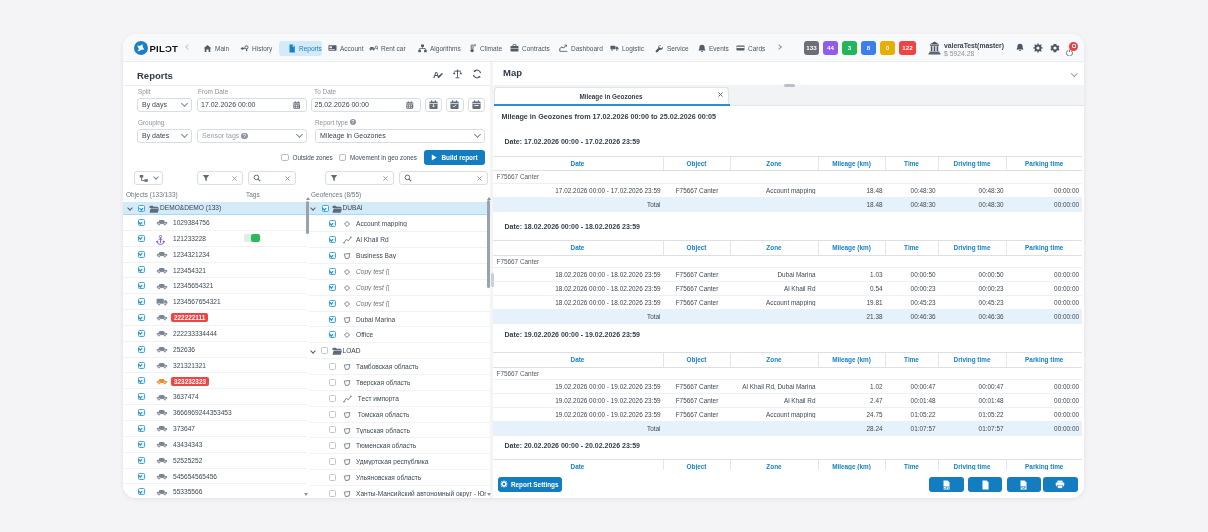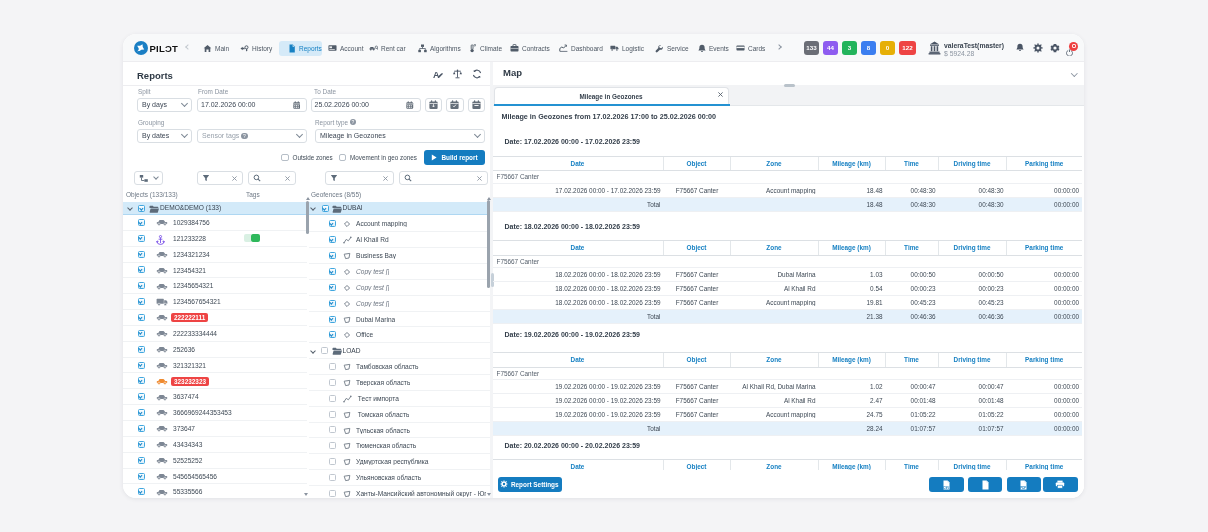--- a/index.html
+++ b/index.html
@@ -799,21 +799,21 @@
 <div class="abs" style="left:661px;top:50px;width:11px;height:3px;background:#b9c2ca;border-radius:2px;"></div>
 <div class="tab">
       <span>Mileage in Geozones</span>
     </div>
 <div class="abs" style="left:594px;top:57px;">
       <svg style="" width="7" height="7" viewBox="0 0 7 7">
         <path d="M1.4 1.4 L5.6 5.6 M5.6 1.4 L1.4 5.6" stroke="#55606c" stroke-width="0.9"></path>
       </svg>
     </div>
 <div class="tabline"></div>
-<div class="abs" style="left:378.5px;top:77.5px;font-size:7.2px;font-weight:bold;color:#333e4a;">Mileage in Geozones from 17.02.2026 17:00 to 25.02.2026 00:00</div>
+<div class="abs" style="left:378.5px;top:77.5px;font-size:7.2px;font-weight:bold;color:#333e4a;">Mileage in Geozones from 17.02.2026 00:00 to 25.02.2026 00:05</div>
 <div class="sechd" style="left:381.5px;top:104px;">Date: 17.02.2026 00:00 - 17.02.2026 23:59</div>
 <div class="rtab" style="top:121.5px;">
       <div class="rhdr">
         <div style="width:171px;">Date</div>
         <div style="width:67px;">Object</div>
         <div style="width:88px;">Zone</div>
         <div style="width:67px;">Mileage (km)</div>
         <div style="width:53px;">Time</div>
         <div style="width:68px;">Driving time</div>
         <div style="width:75.5px;">Parking time</div>

